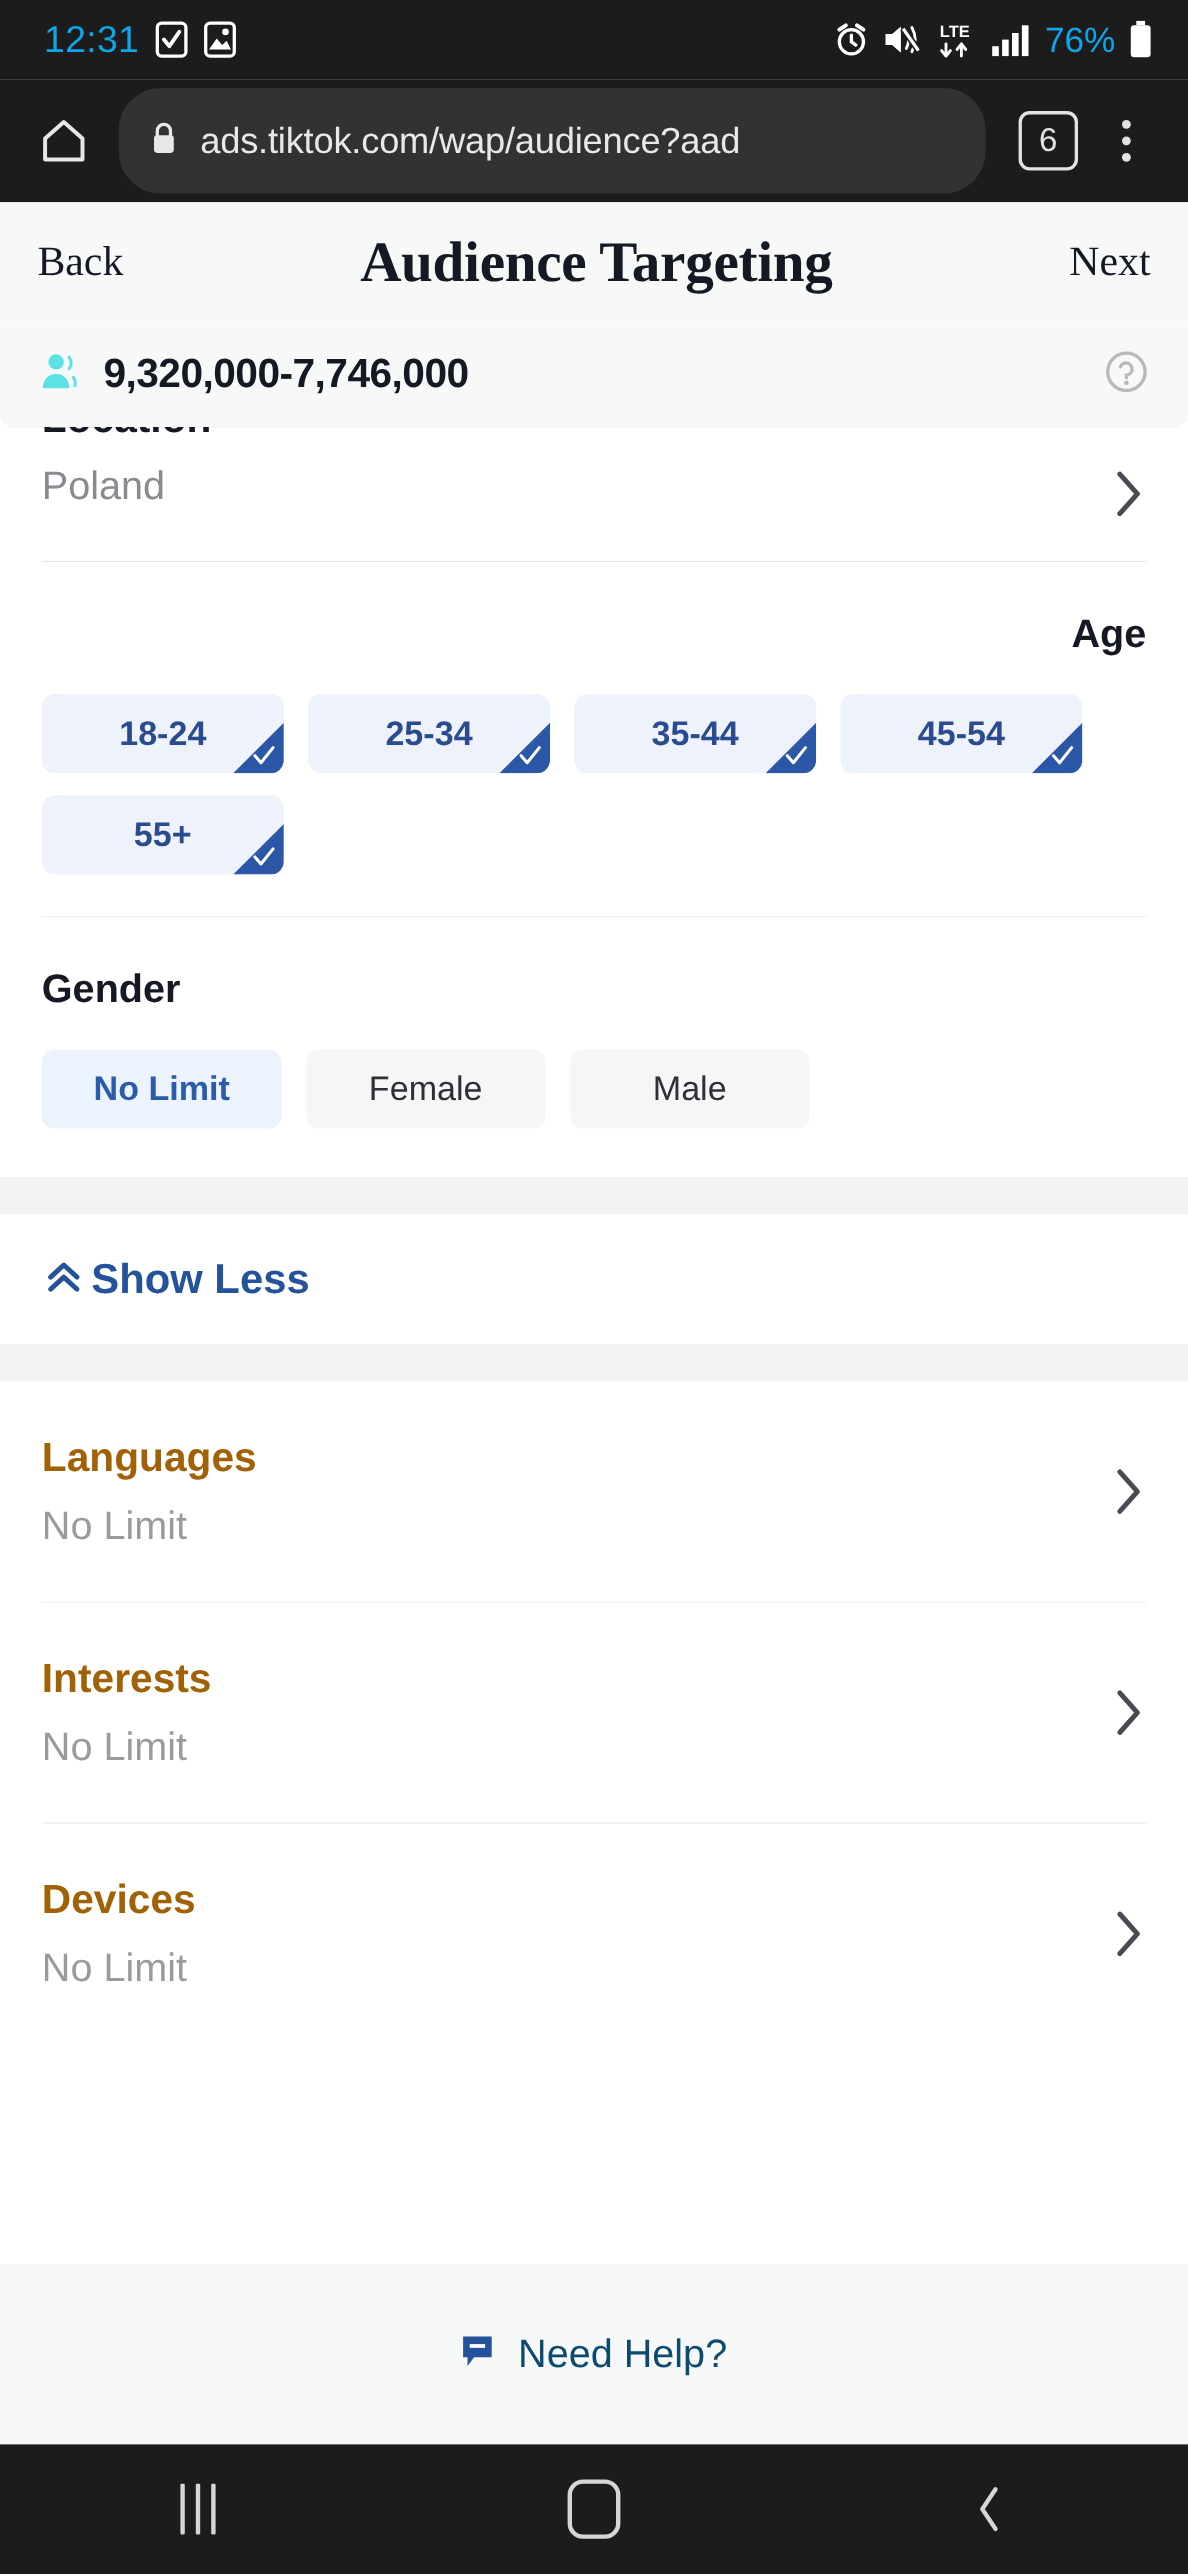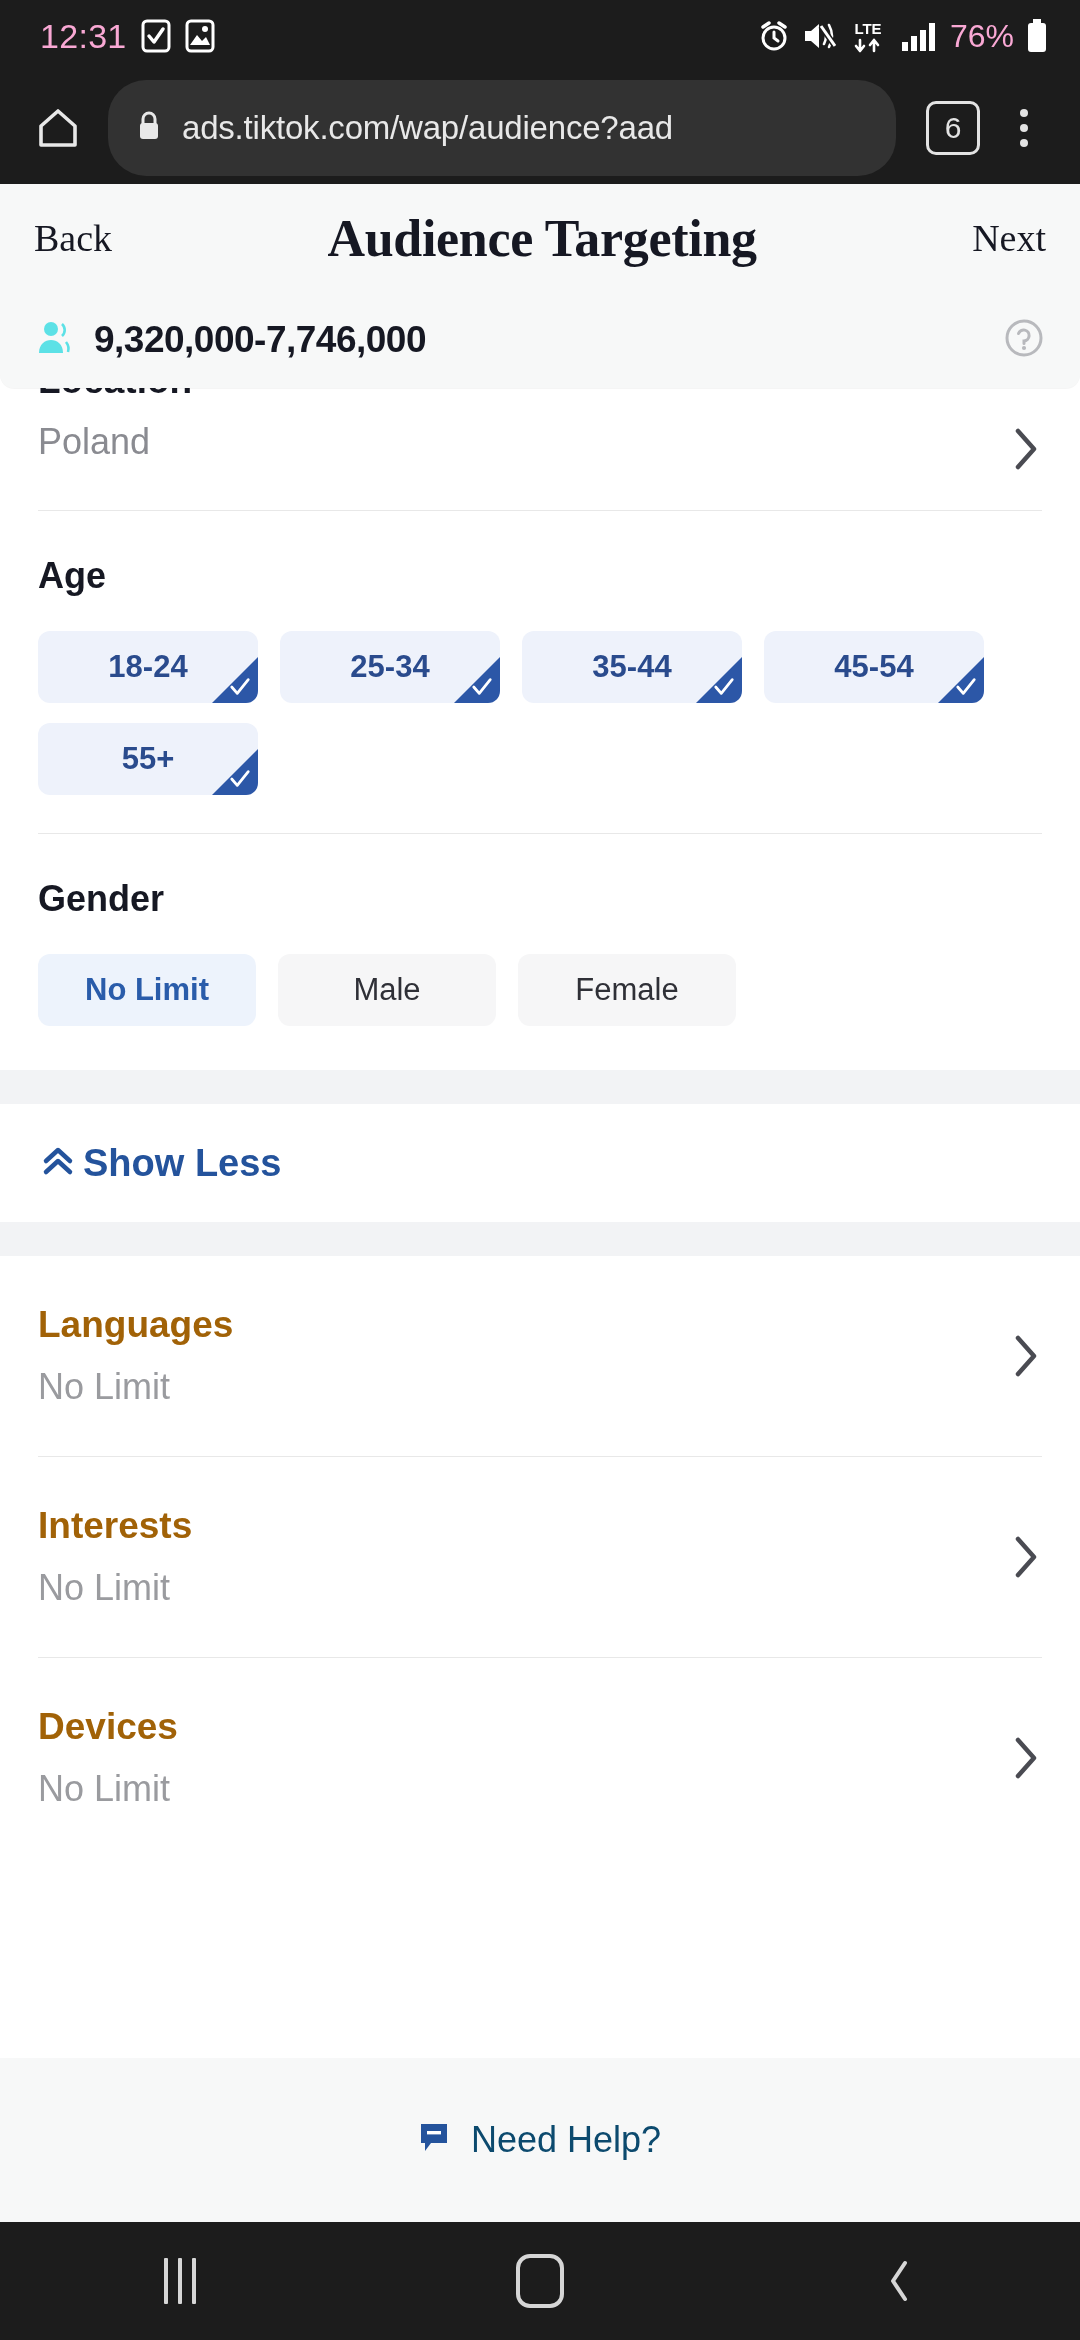--- a/index.html
+++ b/index.html
@@ -6,21 +6,21 @@
   html, body {
     width: 1080px; height: 2340px;
     font-family: "Liberation Sans", sans-serif;
     background: #ffffff;
     overflow: hidden;
   }
   .phone { position: relative; width: 1080px; height: 2340px; display: flex; flex-direction: column; }
 
   
   .statusbar {
-    height: 72px; background: #1c1c1c; color: #f9a8d4;
+    height: 72px; background: #1c1c1c; color: #0ea5e9;
     display: flex; align-items: center; justify-content: space-between;
     padding: 0 32px 0 40px; flex: 0 0 auto;
   }
   .sb-left { display: flex; align-items: center; gap: 14px; }
   .sb-clock { font-size: 34px; font-weight: 400; letter-spacing: .3px; }
   .sb-right { display: flex; align-items: center; gap: 12px; }
   .sb-icon { display: flex; align-items: center; }
   .sb-batt-text { font-size: 32px; margin-left: 2px; }
 
   
@@ -260,21 +260,21 @@
         </div>
         <span class="chev">
           <svg width="34" height="52" viewBox="0 0 34 52">
               <path d="M10 8 L26 26 L10 44" fill="none" stroke="#4a4b52" stroke-width="4.5" stroke-linecap="round" stroke-linejoin="round"></path>
             </svg>
         </span>
       </div>
 
       <div class="row-divider"></div>
 
-      <div class="section" style="padding-top:44px;padding-bottom:38px;">
+      <div class="section" style="padding-top:44px;padding-bottom:38px;text-align:right;">
         <div class="group-title">Age</div>
         <div class="chips" style="margin-top:34px;">
           <div class="chip selected">
             <span>18-24</span>
             <span class="corner"></span>
             <svg class="corner-check" viewBox="0 0 24 24">
                 <path d="M3 12 L9 19 L21 4" fill="none" stroke="#fff" stroke-width="3" stroke-linecap="round" stroke-linejoin="round"></path>
               </svg>
           </div>
           <div class="chip selected">
@@ -310,24 +310,24 @@
 
       <div class="row-divider"></div>
 
       <div class="section" style="padding-top:44px;padding-bottom:44px;">
         <div class="group-title">Gender</div>
         <div class="chips" style="margin-top:34px;">
           <div class="chip plain-selected gender-chip">
             <span>No Limit</span>
           </div>
           <div class="chip unselected gender-chip">
+            <span>Female</span>
+          </div>
+          <div class="chip unselected gender-chip">
             <span>Male</span>
-          </div>
-          <div class="chip unselected gender-chip">
-            <span>Female</span>
           </div>
         </div>
       </div>
 
       <div class="spacer-band" style="height:34px;"></div>
 
       <div class="showless-row">
         <span>
           <svg width="40" height="40" viewBox="0 0 40 40">
               <path d="M8 20 L20 9 L32 20" fill="none" stroke="#24539c" stroke-width="4.5" stroke-linecap="round" stroke-linejoin="round"></path>

